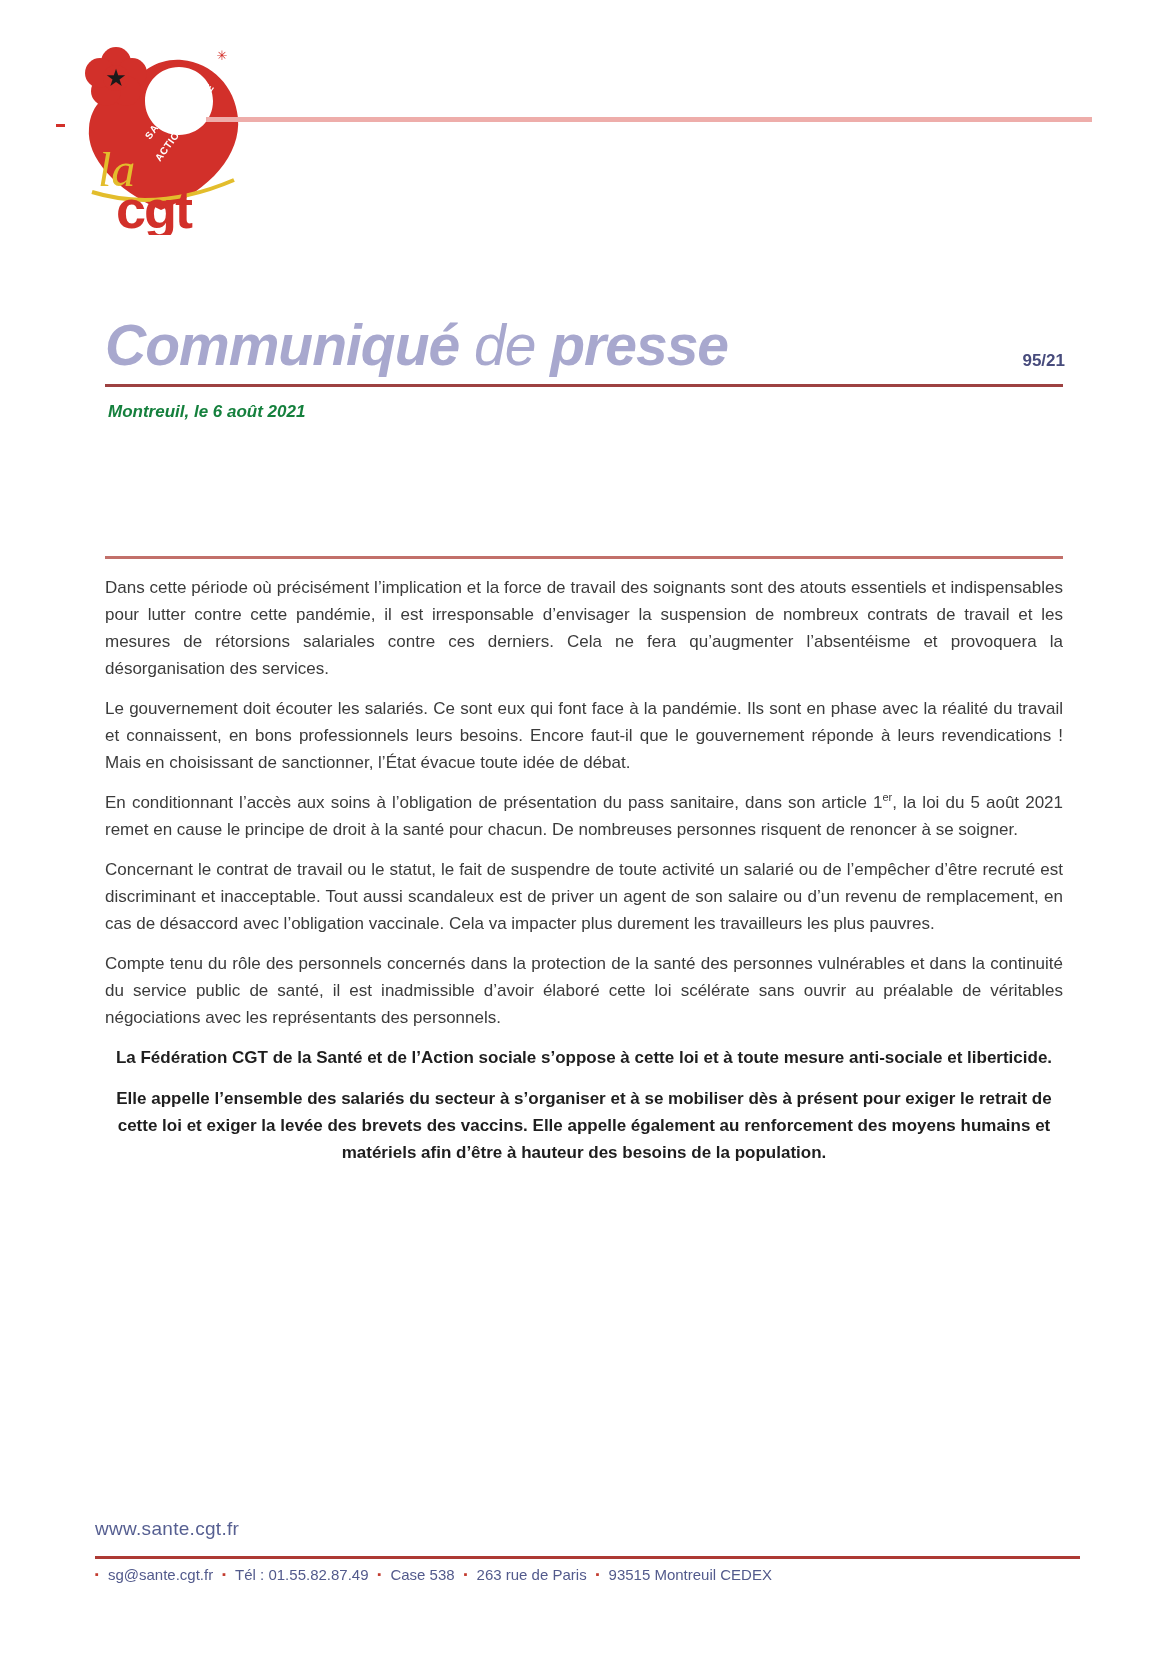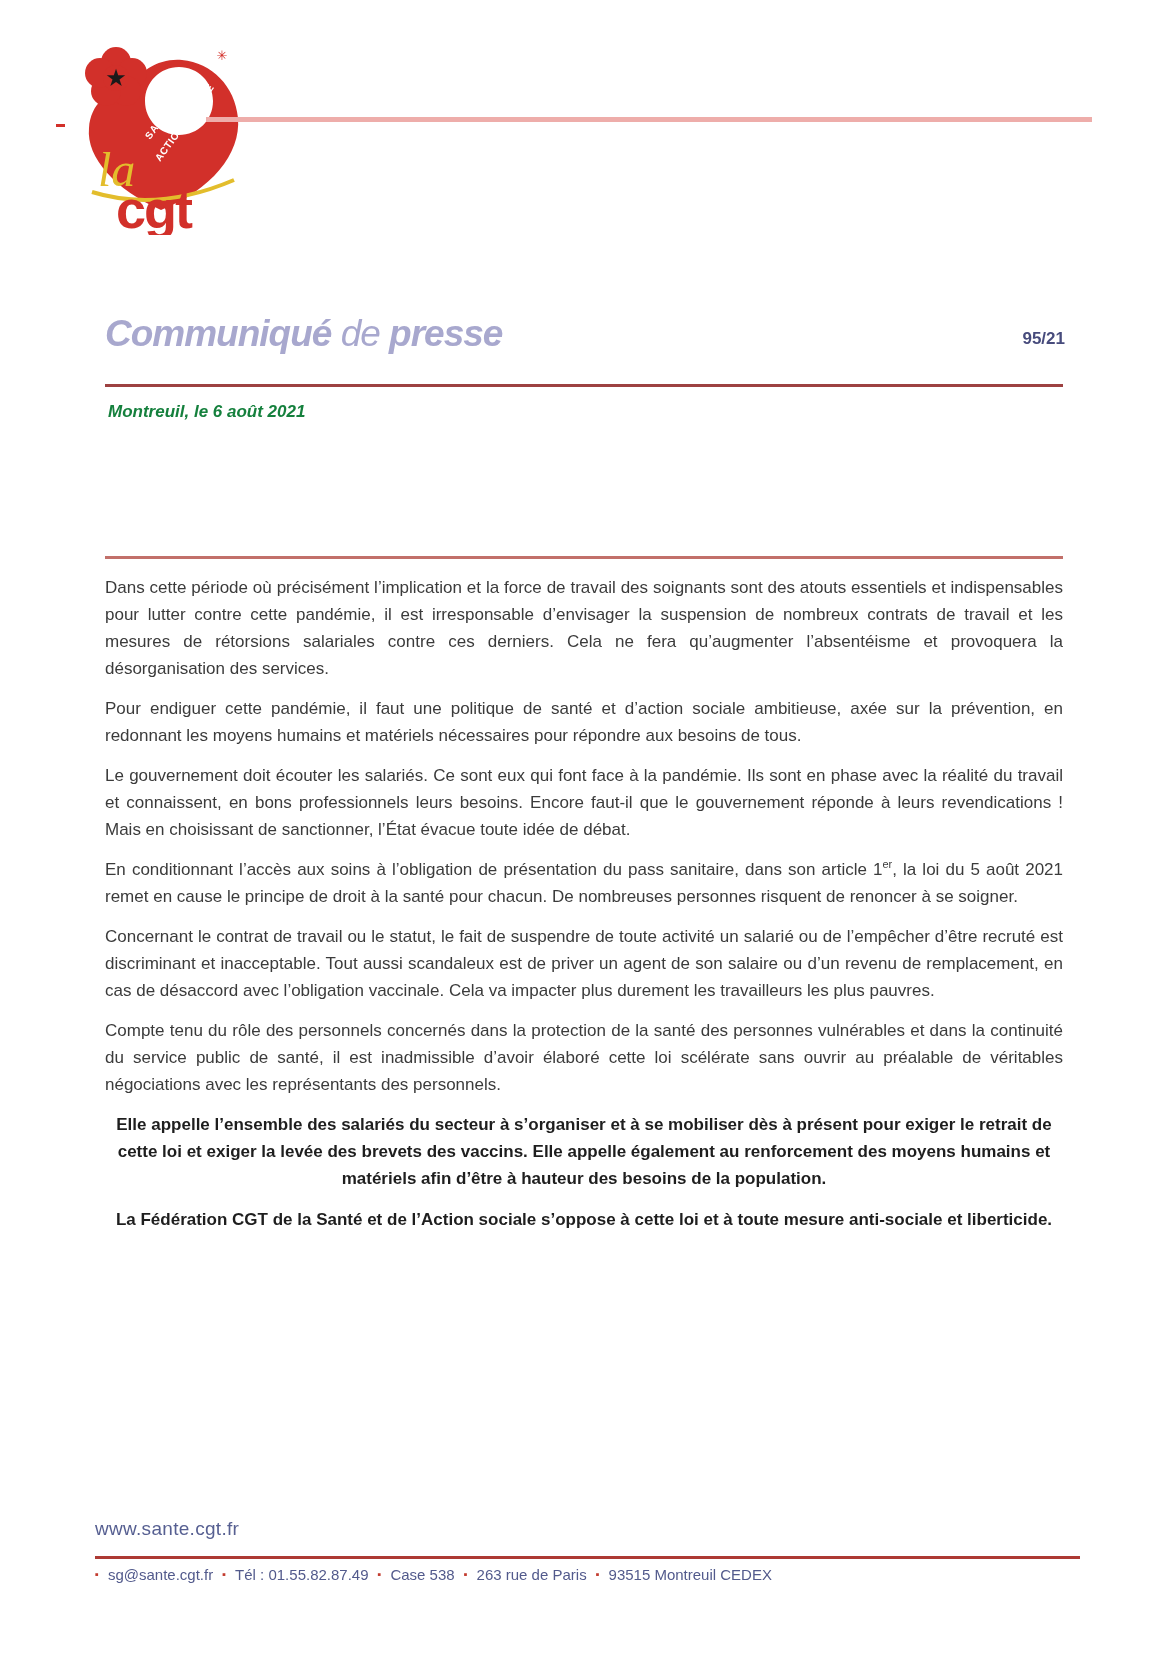--- a/index.html
+++ b/index.html
@@ -22,21 +22,21 @@
     font-size: 38px; font-weight: 700; color: #d2302a; letter-spacing: 0.5px;
     white-space: nowrap;
   }
   .org-underline { position: absolute; left: 206px; top: 117px; width: 886px; height: 5px; background: #eeadaa; }
 
   
   .masthead {
     position: absolute; left: 105px; top: 314px; width: 960px;
     display: flex; align-items: flex-end; justify-content: space-between;
   }
-  .masthead-title { font-style: italic; color: #a8a8ce; font-size: 37px; line-height: 1.1; white-space: nowrap; letter-spacing: -1px; text-align: right; }
+  .masthead-title { font-style: italic; color: #a8a8ce; font-size: 57px; line-height: 1.1; white-space: nowrap; letter-spacing: -1px; text-align: right; }
   .masthead-title .heavy { font-weight: 700; }
   .masthead-title .light { font-weight: 400; }
   .masthead-ref { font-size: 17px; font-weight: 700; color: #474b7c; padding-bottom: 6px; }
   .masthead-rule { position: absolute; left: 105px; top: 384px; width: 958px; height: 3px; background: #9d4141; }
 
   .dateline {
     position: absolute; left: 108px; top: 402px;
     font-size: 17px; font-style: italic; font-weight: 600; color: #15803d;
   }
 
@@ -130,27 +130,26 @@
     <div class="masthead-ref">95/21</div>
   </div>
   <div class="masthead-rule"></div>
 
   <div class="dateline">Montreuil, le 6 août 2021</div>
 
   <div class="headline-rule"></div>
 
   <div class="body-copy">
     <p>Dans cette période où précisément l’implication et la force de travail des soignants sont des atouts essentiels et indispensables pour lutter contre cette pandémie, il est irresponsable d’envisager la suspension de nombreux contrats de travail et les mesures de rétorsions salariales contre ces derniers. Cela ne fera qu’augmenter l’absentéisme et provoquera la désorganisation des services.</p>
-    <p>Pour endiguer cette pandémie, il faut une politique de santé et d’action sociale ambitieuse, axée sur la prévention, en redonnant les moyens humains et matériels nécessaires pour répondre aux besoins de tous.</p>
     <p>Le gouvernement doit écouter les salariés. Ce sont eux qui font face à la pandémie. Ils sont en phase avec la réalité du travail et connaissent, en bons professionnels leurs besoins. Encore faut-il que le gouvernement réponde à leurs revendications ! Mais en choisissant de sanctionner, l’État évacue toute idée de débat.</p>
     <p><span>En conditionnant l’accès aux soins à l’obligation de présentation du pass sanitaire, dans son article 1</span><sup>er</sup><span>, la loi du 5 août 2021 remet en cause le principe de droit à la santé pour chacun. De nombreuses personnes risquent de renoncer à se soigner.</span></p>
     <p>Concernant le contrat de travail ou le statut, le fait de suspendre de toute activité un salarié ou de l’empêcher d’être recruté est discriminant et inacceptable. Tout aussi scandaleux est de priver un agent de son salaire ou d’un revenu de remplacement, en cas de désaccord avec l’obligation vaccinale. Cela va impacter plus durement les travailleurs les plus pauvres.</p>
     <p>Compte tenu du rôle des personnels concernés dans la protection de la santé des personnes vulnérables et dans la continuité du service public de santé, il est inadmissible d’avoir élaboré cette loi scélérate sans ouvrir au préalable de véritables négociations avec les représentants des personnels.</p>
+    <p class="emph emph-first">La Fédération CGT de la Santé et de l’Action sociale s’oppose à cette loi et à toute mesure anti-sociale et liberticide.</p>
     <p class="emph">Elle appelle l’ensemble des salariés du secteur à s’organiser et à se mobiliser dès à présent pour exiger le retrait de cette loi et exiger la levée des brevets des vaccins. Elle appelle également au renforcement des moyens humains et matériels afin d’être à hauteur des besoins de la population.</p>
-    <p class="emph emph-first">La Fédération CGT de la Santé et de l’Action sociale s’oppose à cette loi et à toute mesure anti-sociale et liberticide.</p>
   </div>
 
   <div class="footer-site">www.sante.cgt.fr</div>
   <div class="footer-rule"></div>
   <div class="footer-contacts">
     <span class="bullet">▪</span>
     <span>sg@sante.cgt.fr</span>
     <span class="bullet">▪</span>
     <span>Tél : 01.55.82.87.49</span>
     <span class="bullet">▪</span>

